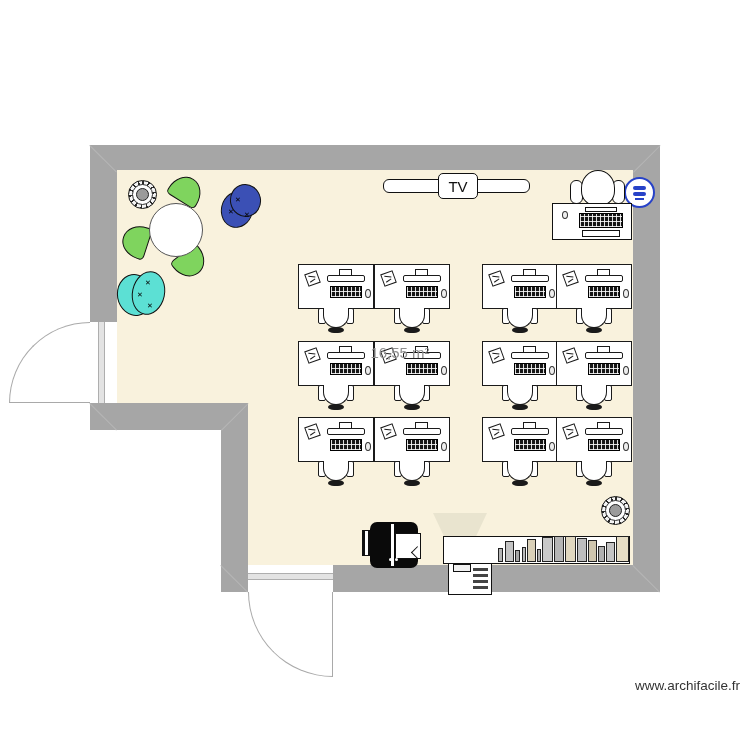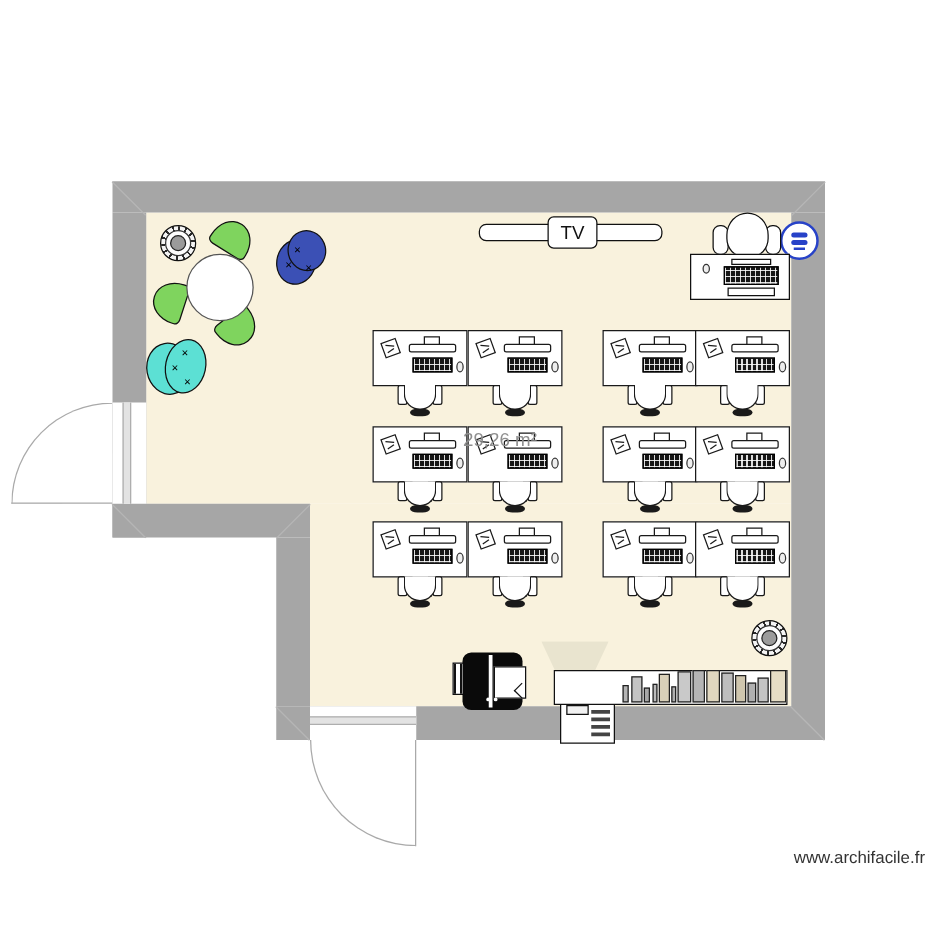--- a/index.html
+++ b/index.html
@@ -347,21 +347,21 @@
       </div>
       <div class="chair">
         <i class="arm arm-l"></i>
         <i class="arm arm-r"></i>
         <span class="seat"></span>
         <b class="back"></b>
       </div>
     </div>
   </div>
 
-<div class="area-label">29,26 m²</div>
+<div class="area-label">16,55 m²</div>
 
 <div class="abs" style="left:362px;top:521px;width:58px;height:48px;z-index:4;">
   <div class="abs" style="left:0px;top:9px;width:25px;height:26px;background:#fff;border:1.5px solid #111;
        background-image:repeating-linear-gradient(90deg,#111 0 1.5px,transparent 1.5px 5px);"></div>
   <div class="abs" style="left:8px;top:1px;width:48px;height:46px;background:#0a0a0a;border-radius:7px;"></div>
   <div class="abs" style="left:29px;top:3px;width:2.5px;height:42px;background:#fff;"></div>
   <div class="abs" style="left:33px;top:12px;width:26px;height:26px;background:#fff;border:1.5px solid #111;">
     <div class="abs" style="right:1px;bottom:1px;width:9px;height:9px;border-left:1.2px solid #111;border-top:1.2px solid #111;transform:rotate(-45deg) translate(2px,2px);"></div>
   </div>
   <div class="abs" style="left:27px;top:37px;width:3px;height:3px;background:#fff;border-radius:50%;"></div>

